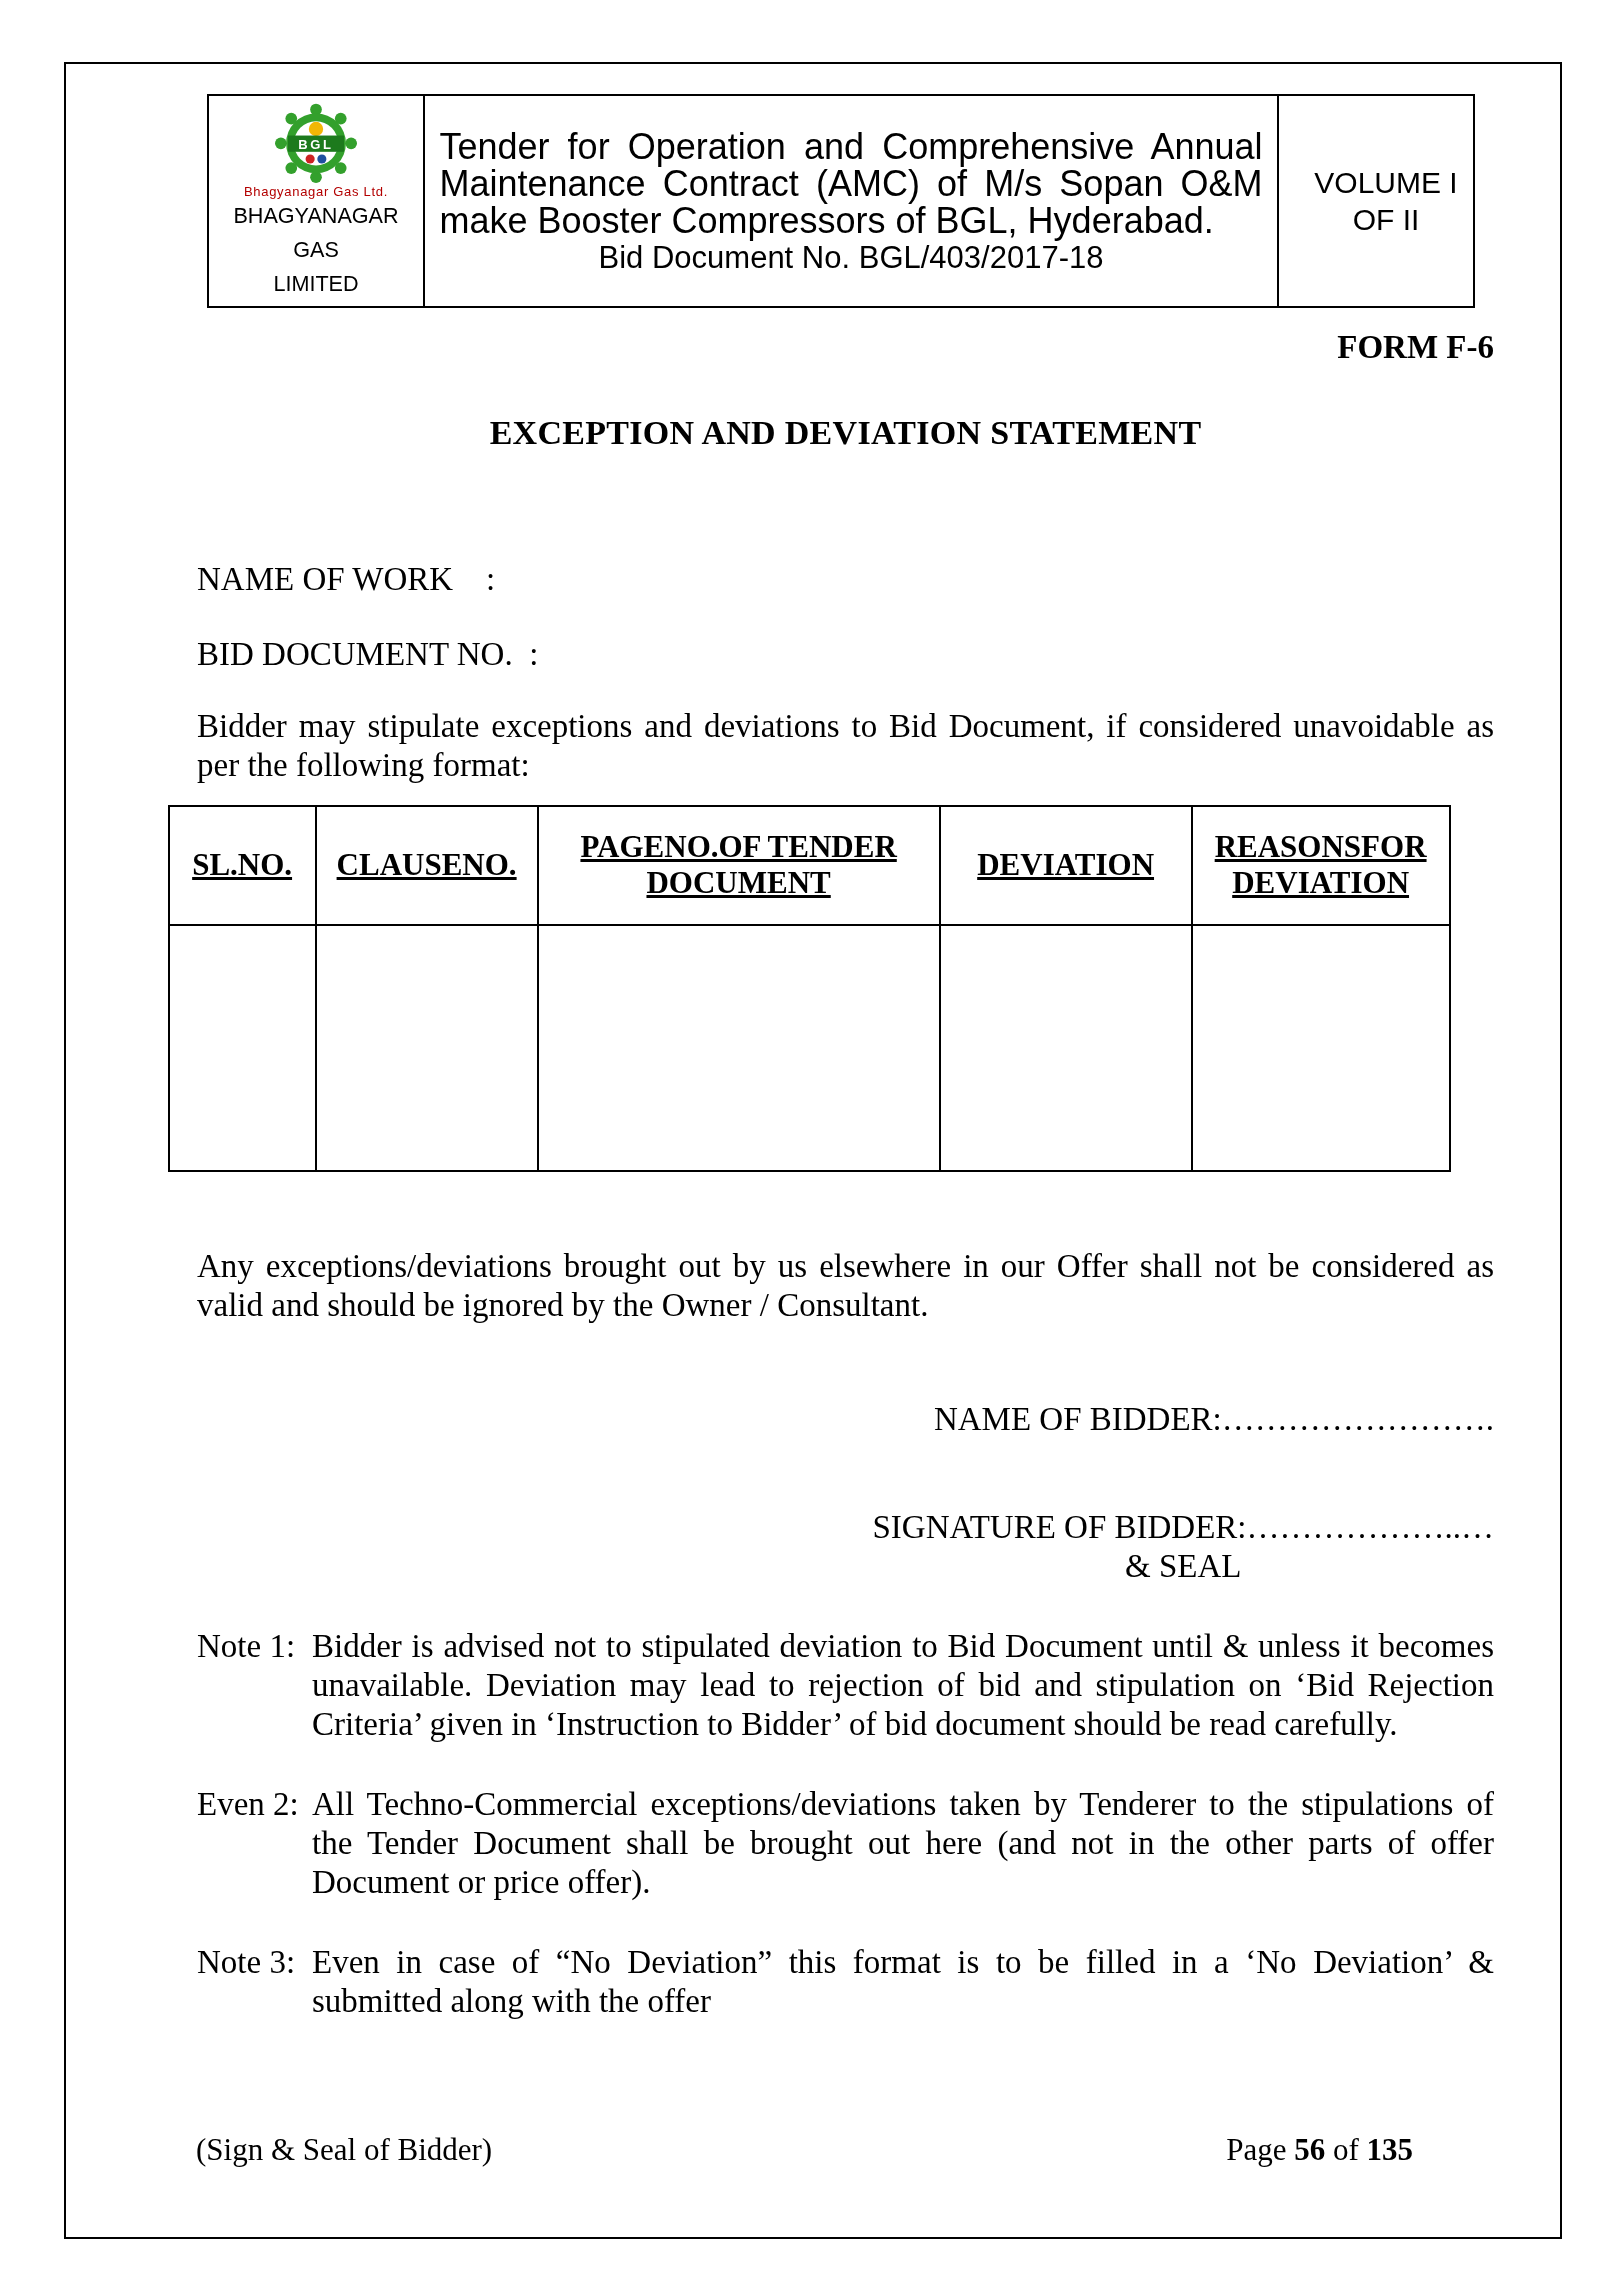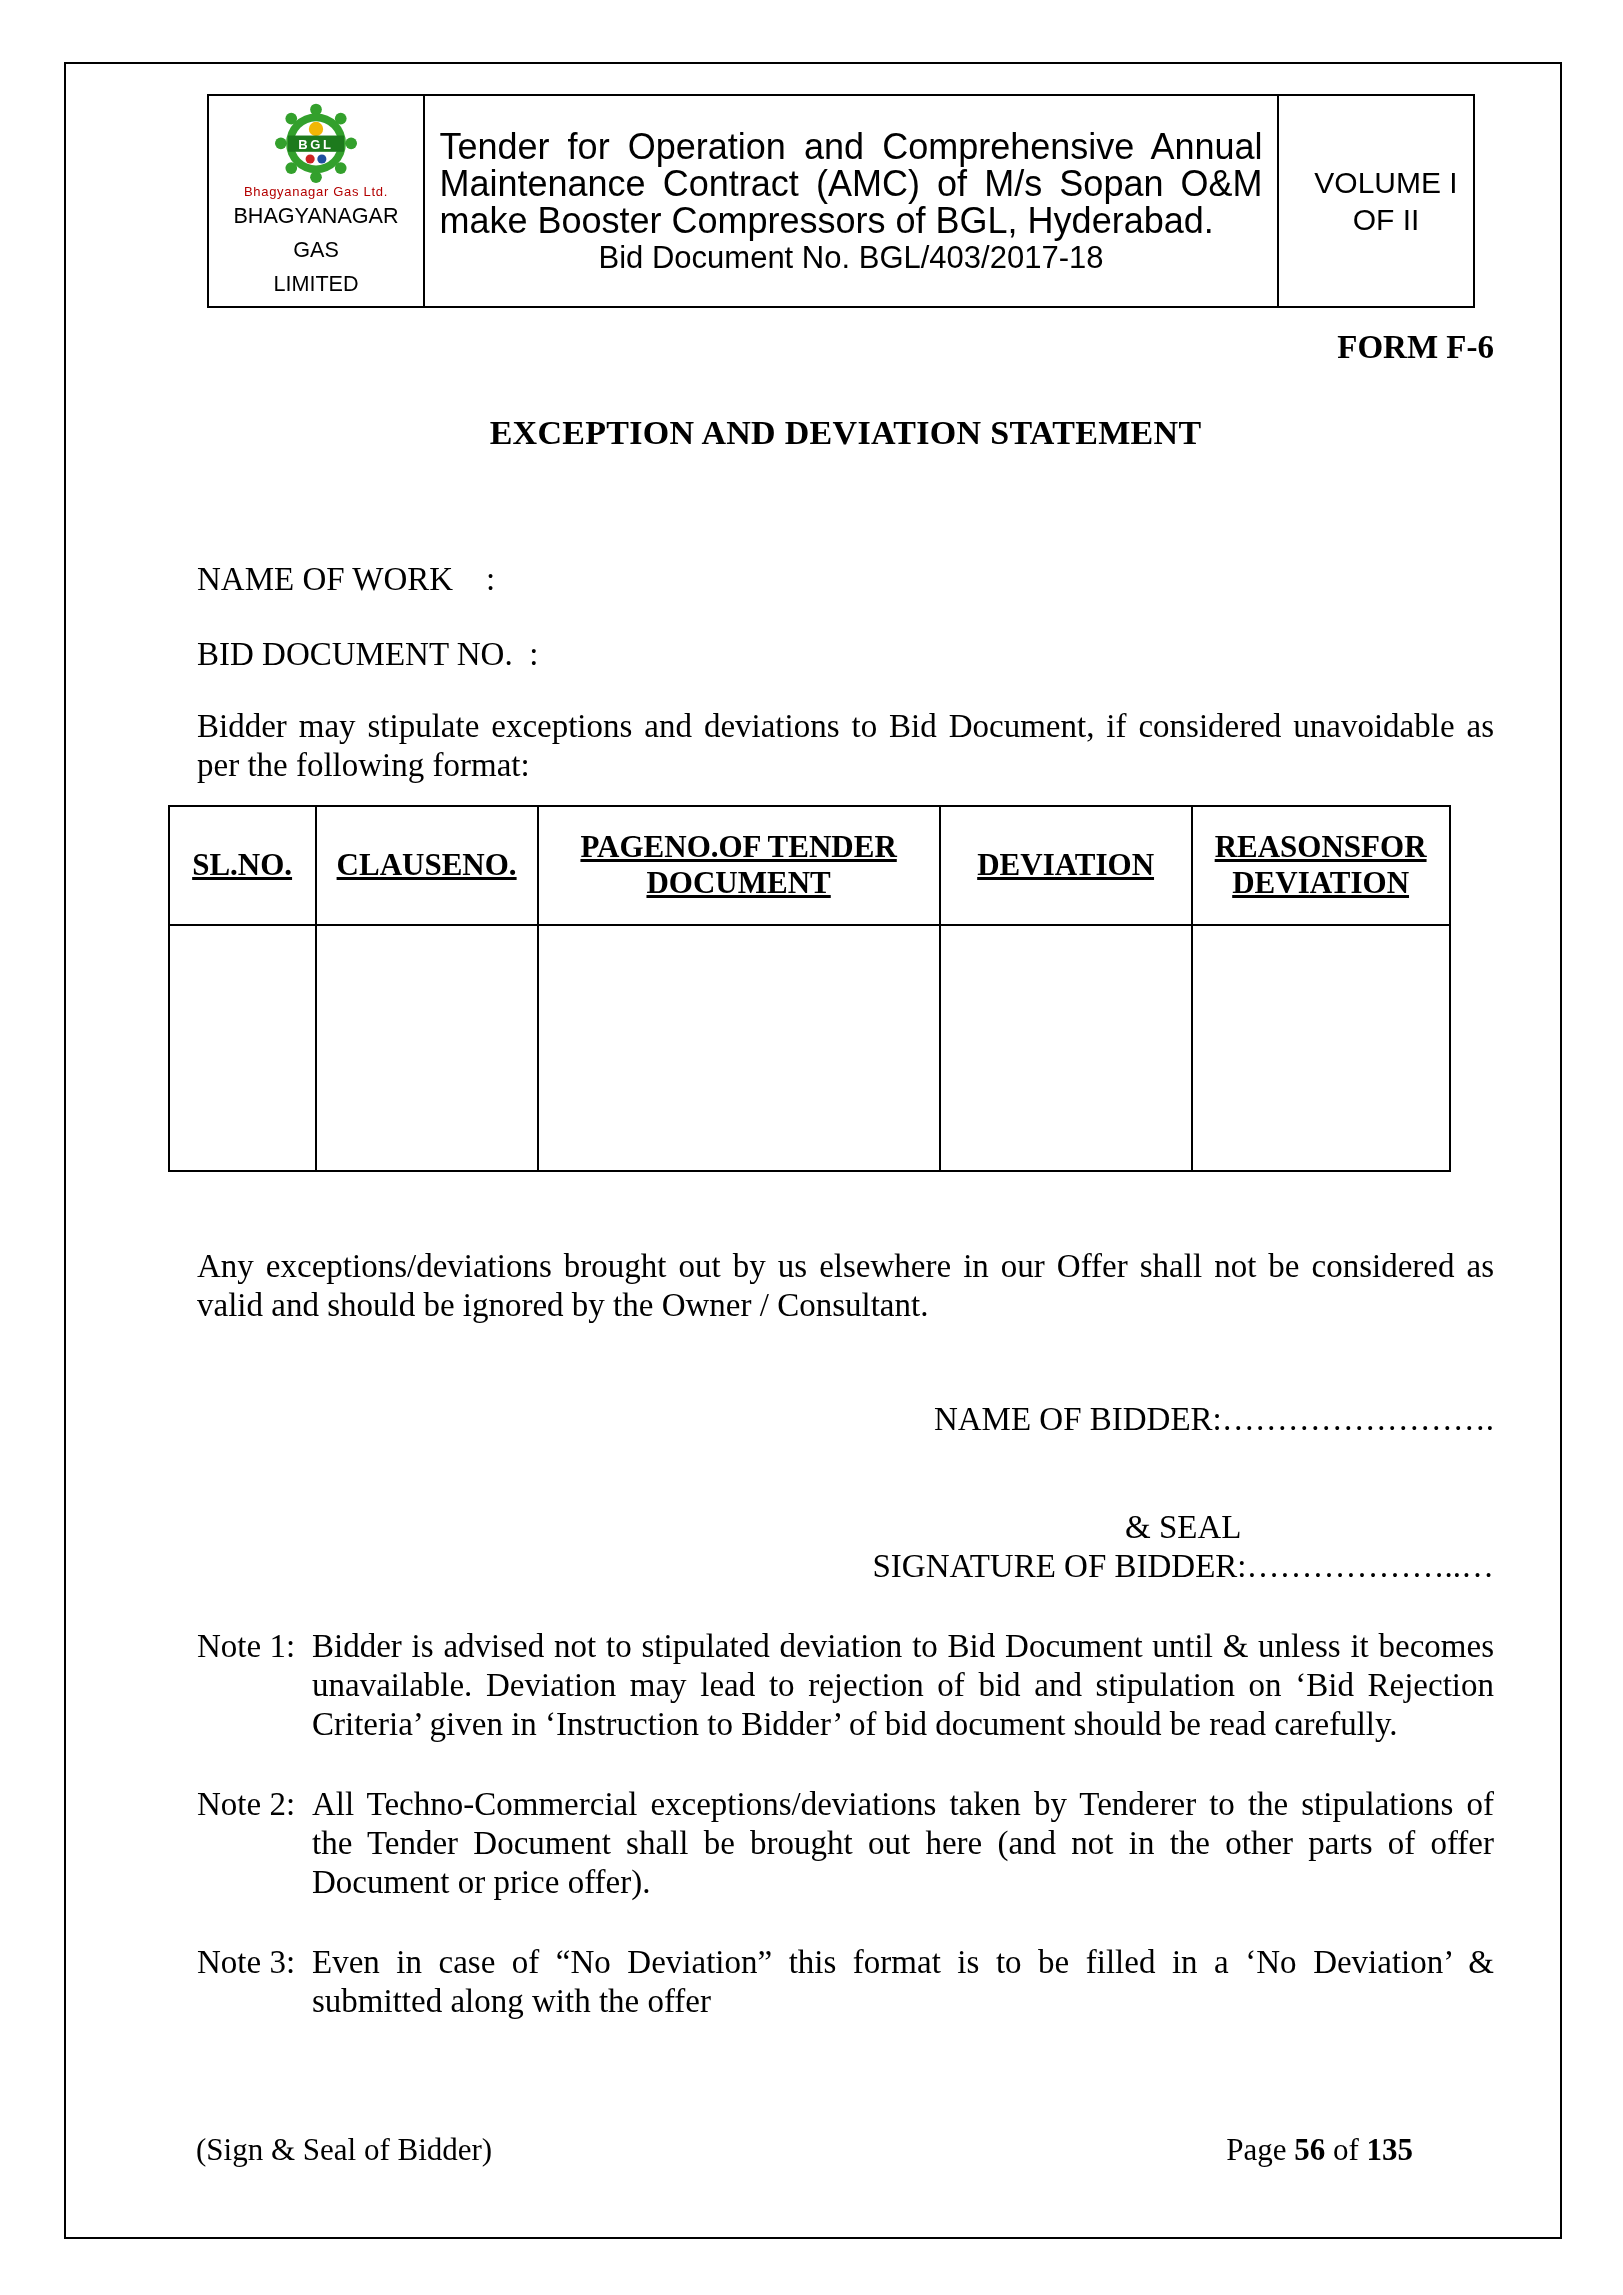--- a/index.html
+++ b/index.html
@@ -177,31 +177,31 @@
           </tr>
         </tbody>
       </table>
 
       <div class="disclaimer">Any exceptions/deviations brought out by us elsewhere in our Offer shall not be considered as valid and should be ignored by the Owner / Consultant.</div>
 
       <div class="bidder-name-line">NAME OF BIDDER:…………………….</div>
 
       <div class="signature-block">
         <span class="signature-inner">
+          <span style="display:block">SIGNATURE OF BIDDER:………………..…</span>
           <span style="display:block">&amp; SEAL</span>
-          <span style="display:block">SIGNATURE OF BIDDER:………………..…</span>
         </span>
       </div>
 
       <div class="note">
         <div class="note-label">Note 1:</div>
         <div class="note-text">Bidder is advised not to stipulated deviation to Bid Document until &amp; unless it becomes unavailable. Deviation may lead to rejection of bid and stipulation on ‘Bid Rejection Criteria’ given in ‘Instruction to Bidder’ of bid document should be read carefully.</div>
       </div>
       <div class="note">
-        <div class="note-label">Note 2:</div>
+        <div class="note-label">Even 2:</div>
         <div class="note-text">All Techno-Commercial exceptions/deviations taken by Tenderer to the stipulations of the Tender Document shall be brought out here (and not in the other parts of offer Document or price offer).</div>
       </div>
       <div class="note">
         <div class="note-label">Note 3:</div>
         <div class="note-text">Even in case of “No Deviation” this format is to be filled in a ‘No Deviation’ &amp; submitted along with the offer</div>
       </div>
 
     </div>
 
     <div class="footer">

